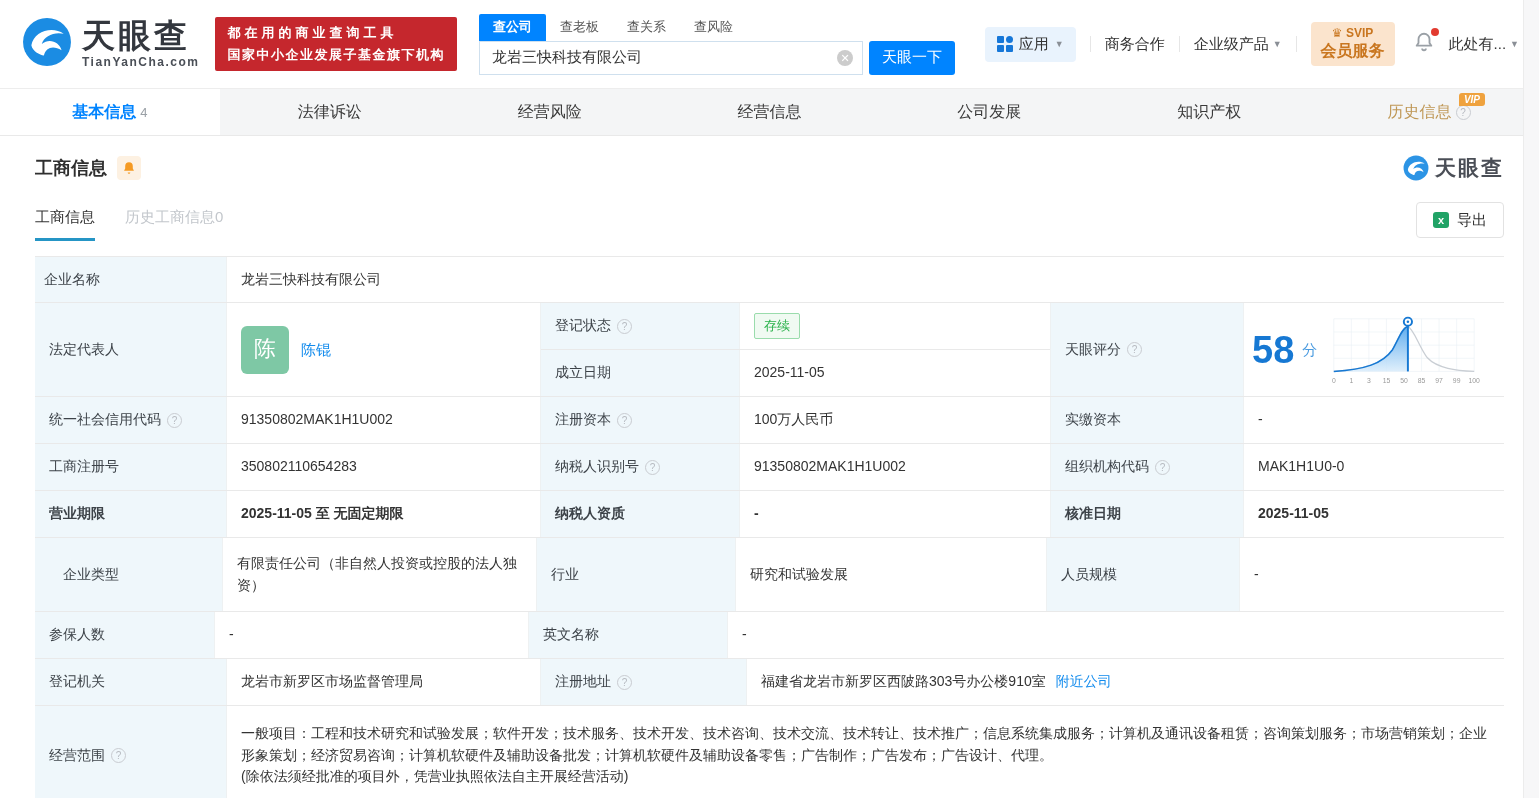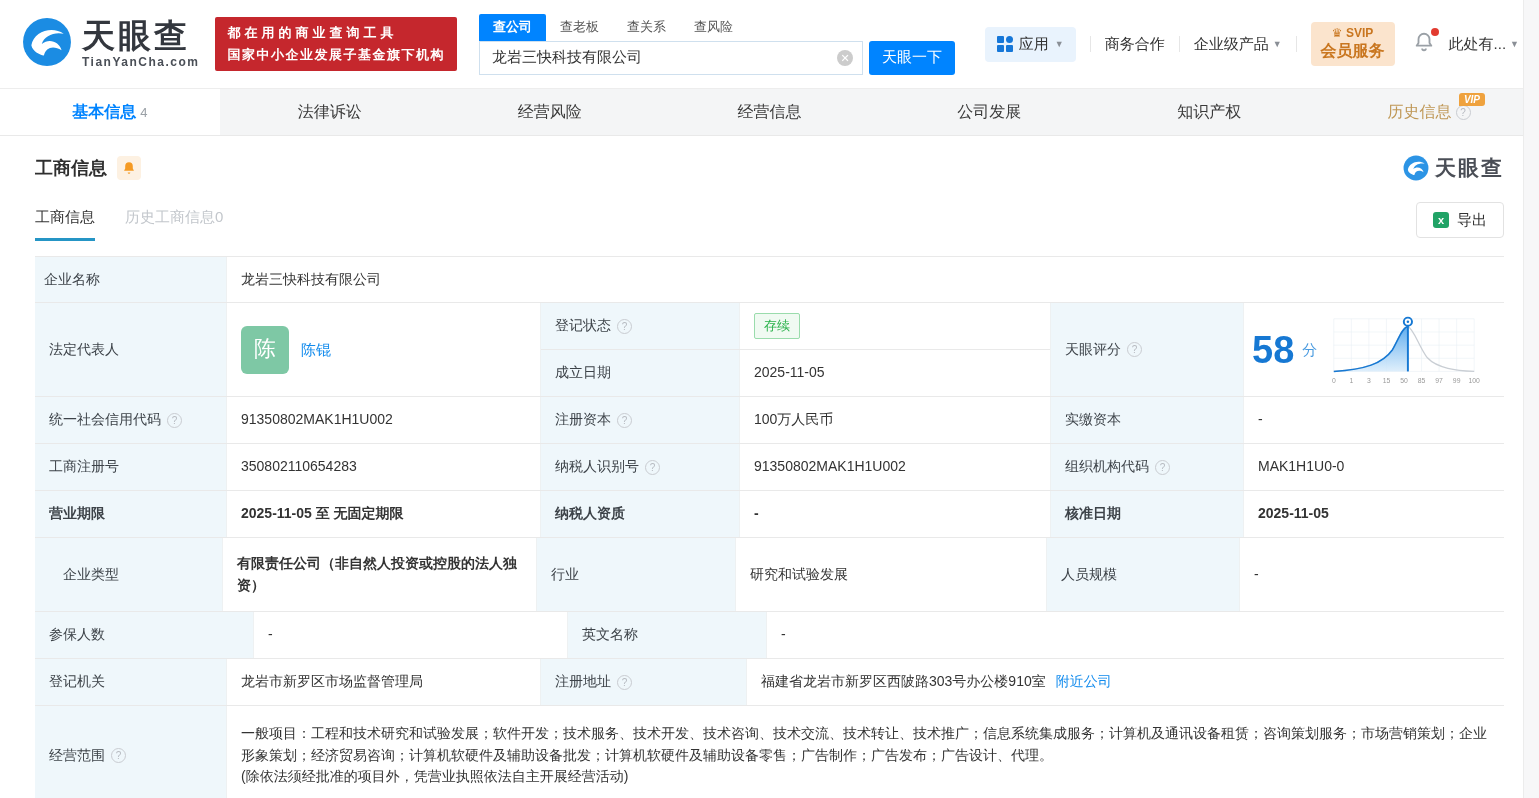--- a/index.html
+++ b/index.html
@@ -349,32 +349,32 @@
         <div class="cell value" style="width: 311px; flex-shrink: 0;">-</div>
         <div class="cell label" style="width: 193px; flex-shrink: 0;">
           <span>核准日期</span>
         </div>
         <div class="cell value" style="flex: 1 0 0%;">2025-11-05</div>
       </div>
       <div class="trow" style="min-height: 74px;">
         <div class="cell label" style="width: 188px; flex-shrink: 0; padding-left: 28px;">
           <span>企业类型</span>
         </div>
-        <div class="cell value" style="width: 314px; flex-shrink: 0; font-weight: bold;">有限责任公司（非自然人投资或控股的法人独资）</div>
+        <div class="cell value" style="width: 314px; flex-shrink: 0;">有限责任公司（非自然人投资或控股的法人独资）</div>
         <div class="cell label" style="width: 199px; flex-shrink: 0;">
           <span>行业</span>
         </div>
         <div class="cell value" style="width: 311px; flex-shrink: 0;">研究和试验发展</div>
         <div class="cell label" style="width: 193px; flex-shrink: 0;">
           <span>人员规模</span>
         </div>
         <div class="cell value" style="flex: 1 0 0%;">-</div>
       </div>
       <div class="trow" style="min-height: 47px;">
-        <div class="cell label" style="width: 219px; flex-shrink: 0; font-family: Liberation Serif, serif;">
+        <div class="cell label" style="width: 180px; flex-shrink: 0; font-family: Liberation Serif, serif;">
           <span>参保人数</span>
         </div>
         <div class="cell value" style="width: 314px; flex-shrink: 0;">-</div>
         <div class="cell label" style="width: 199px; flex-shrink: 0;">
           <span>英文名称</span>
         </div>
         <div class="cell value" style="flex: 1 0 0%;">-</div>
       </div>
       <div class="trow" style="min-height: 47px;">
         <div class="cell label" style="width: 192px; flex-shrink: 0;">

